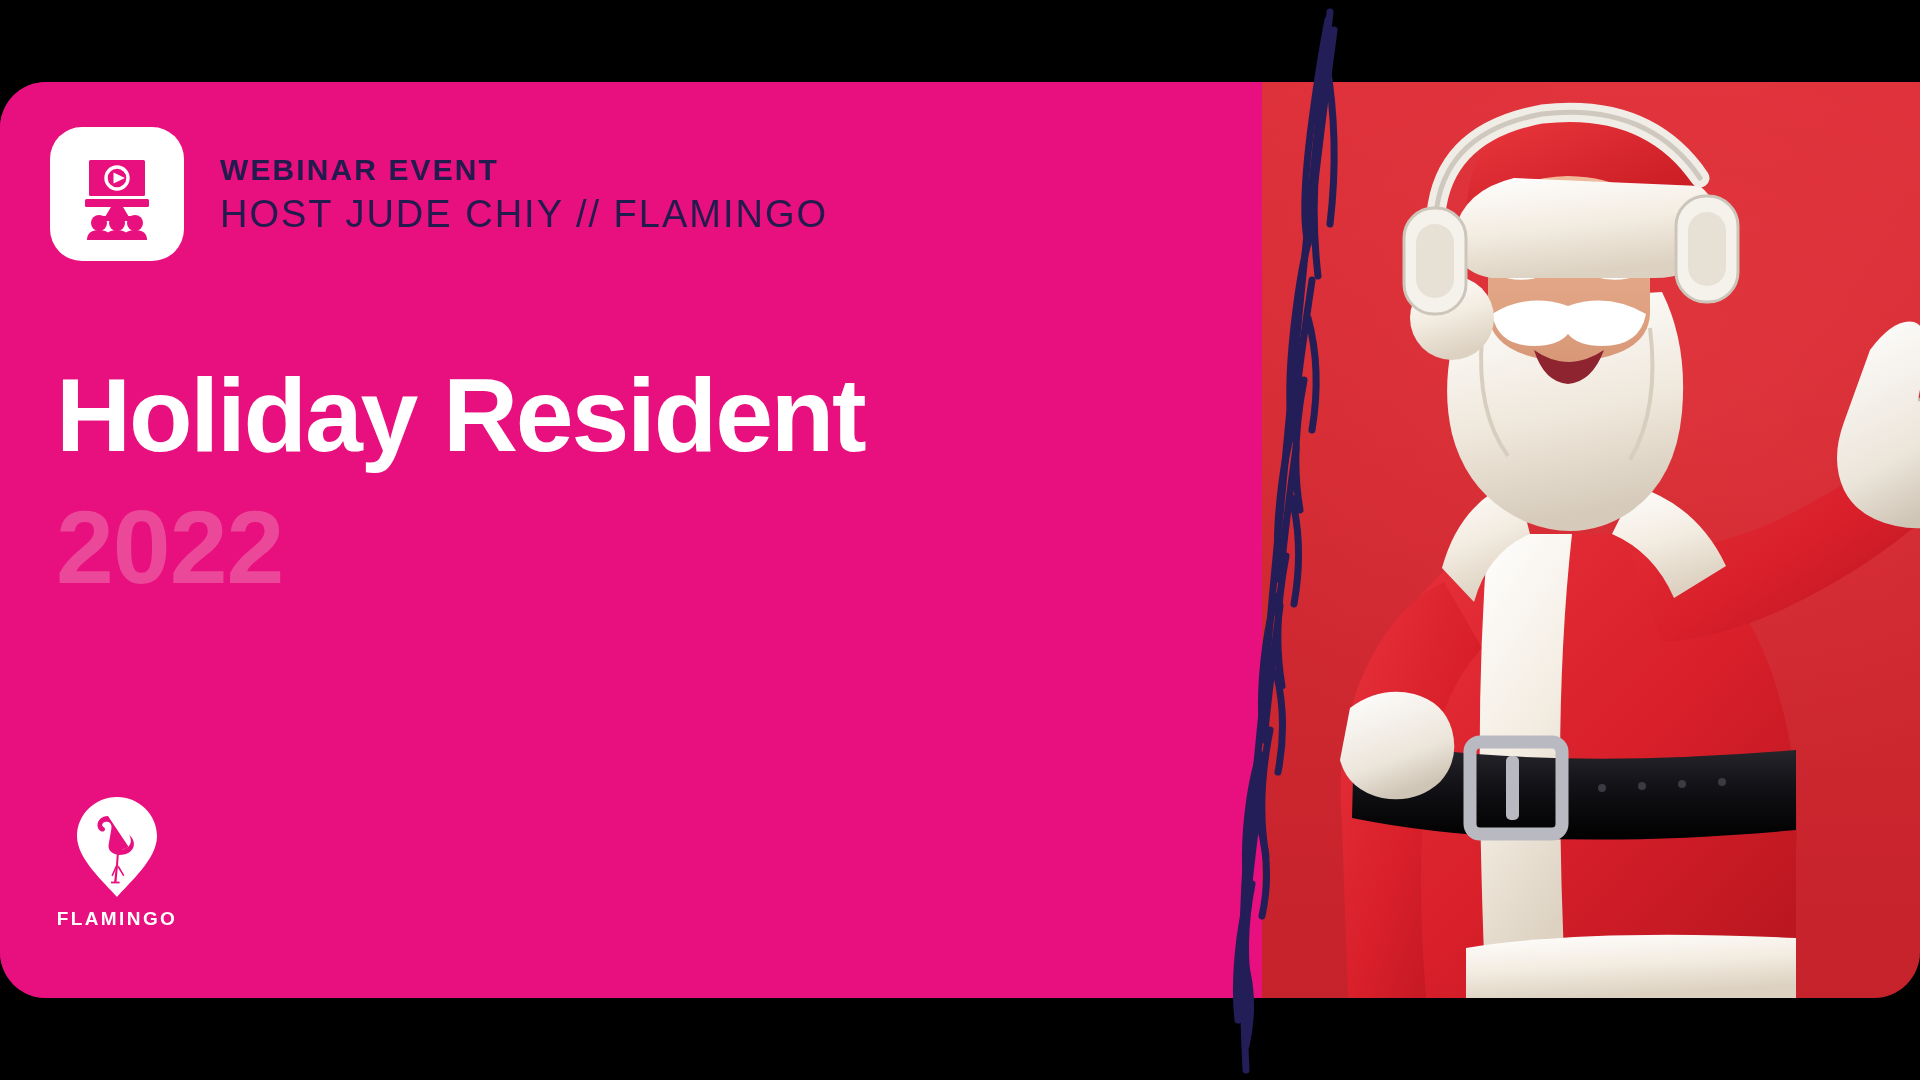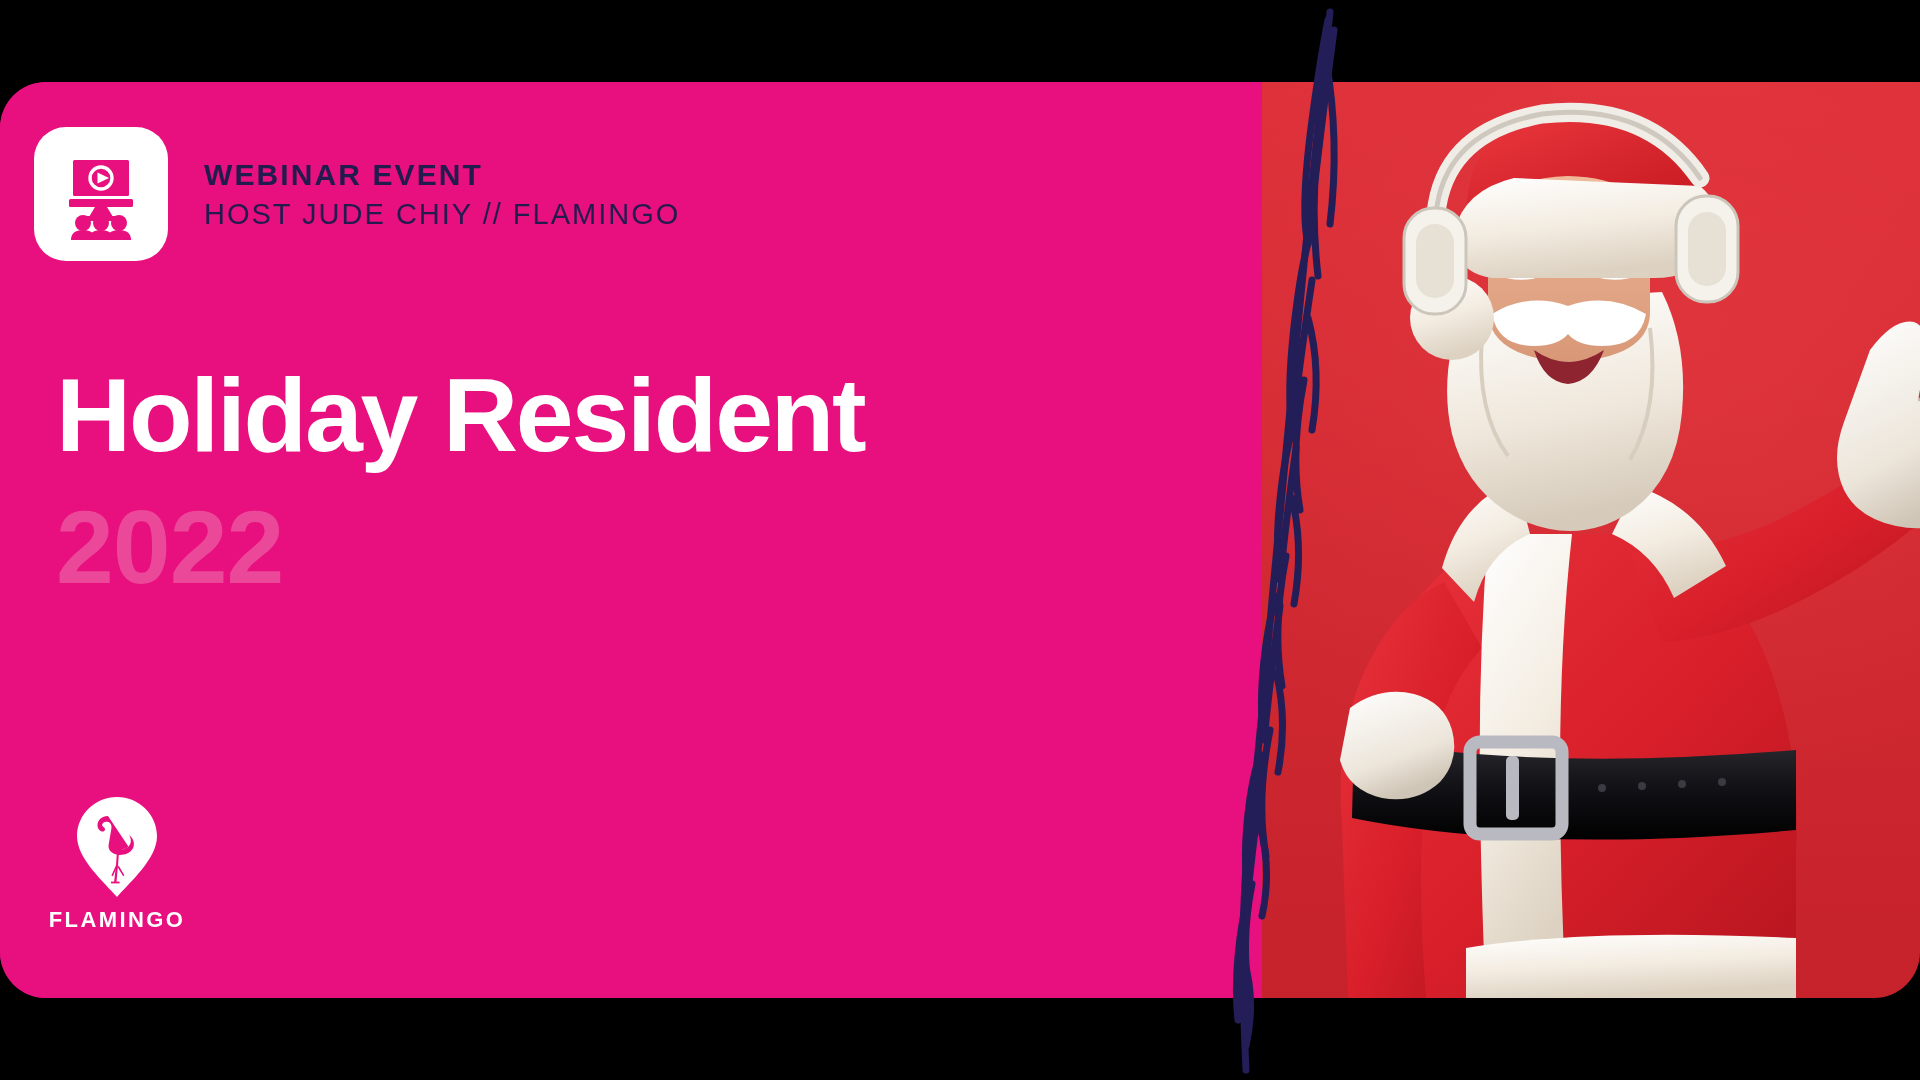--- a/index.html
+++ b/index.html
@@ -72,21 +72,21 @@
     height: 916px;
     overflow: hidden;
     z-index: 4;
     border-radius: 0 0 46px 0;
   }
   .santa { position:absolute; left:0; top:0; width:690px; height:916px; }
 
   
   .header-row {
     position: absolute;
-    left: 34px;
+    left: 50px;
     top: 127px;
     display: flex;
     align-items: center;
     gap: 36px;
     z-index: 6;
   }
   .icon-tile {
     width: 134px;
     height: 134px;
     background: #ffffff;
@@ -101,21 +101,21 @@
     color: #221b4e;
     font-size: 30px;
     font-weight: 700;
     letter-spacing: 2.1px;
     line-height: 1.1;
     margin: 0 0 8px 0;
     white-space: nowrap;
   }
   .subline {
     color: #221b4e;
-    font-size: 29px;
+    font-size: 38px;
     font-weight: 400;
     letter-spacing: 2.0px;
     line-height: 1.1;
     margin: 0;
     white-space: nowrap;
   }
 
   
   .title-block {
     position: absolute;
@@ -148,21 +148,21 @@
     top: 795px;
     z-index: 6;
     display: flex;
     flex-direction: column;
     align-items: center;
     width: 110px;
   }
   .logo-word {
     margin-top: 10px;
     color: #ffffff;
-    font-size: 22px;
+    font-size: 19px;
     font-weight: 600;
     letter-spacing: 2.4px;
     line-height: 1;
   }
 </style>
 </head>
 <body>
 
 <div class="stage">
 

